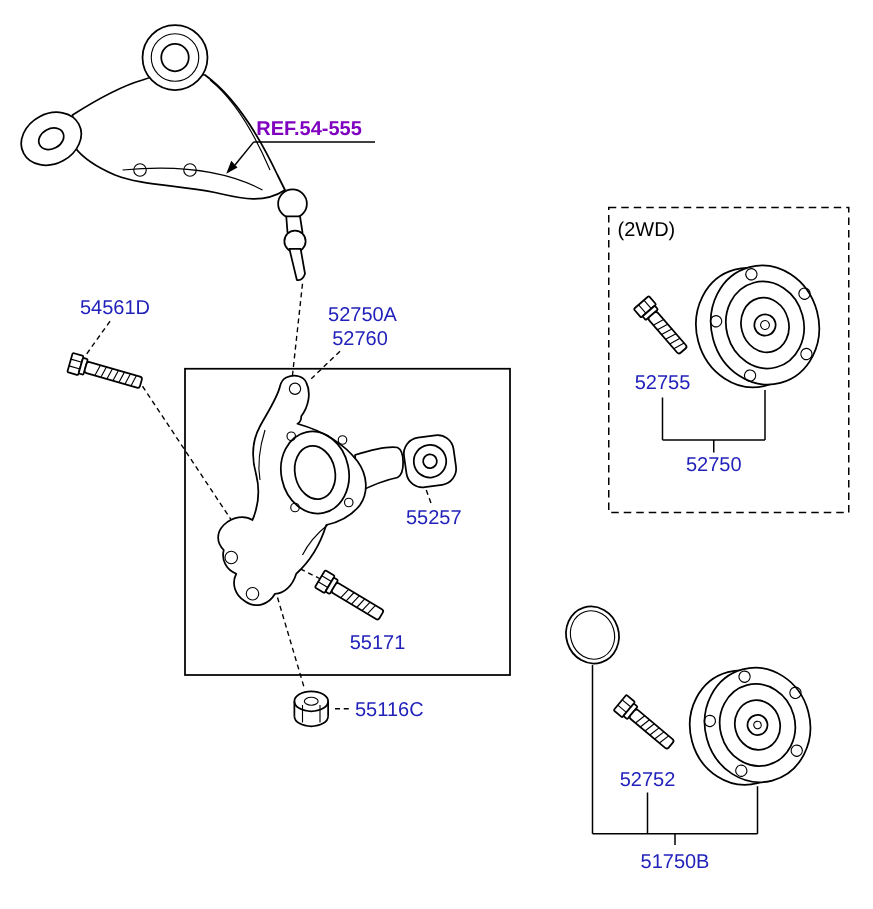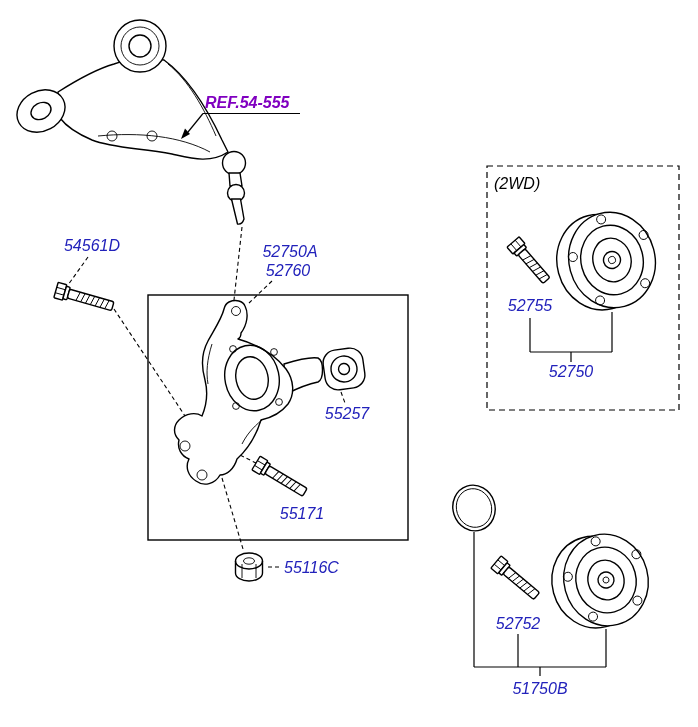--- a/index.html
+++ b/index.html
@@ -1,16 +1,16 @@
 <!DOCTYPE html>
 <html><head>
 <meta charset="utf-8">
 <style>
   html,body{margin:0;padding:0;background:#ffffff;}
-  .canvas{position:relative;width:698px;height:727px;background:#ffffff;overflow:hidden;font-style:italic;}
+  .canvas{position:relative;width:698px;height:727px;background:#ffffff;overflow:hidden;}
   svg{display:block;}
   .part{fill:#ffffff;stroke:#000000;stroke-width:1.4;stroke-linejoin:round;}
   .lnf{fill:none;stroke:#000000;stroke-width:1.4;}
   .thin{fill:none;stroke:#000000;stroke-width:0.9;}
   .dash{fill:none;stroke:#000000;stroke-width:1.1;stroke-dasharray:4 3;}
   .brk{fill:none;stroke:#000000;stroke-width:1.2;}
   .boxln{fill:none;stroke:#000000;stroke-width:1.4;}
   .dashbox{fill:none;stroke:#000000;stroke-width:1.2;stroke-dasharray:6 4;}
   text{font-family:"Liberation Sans",sans-serif;}
   .lbl{font-size:16px;fill:#2222bb;}

